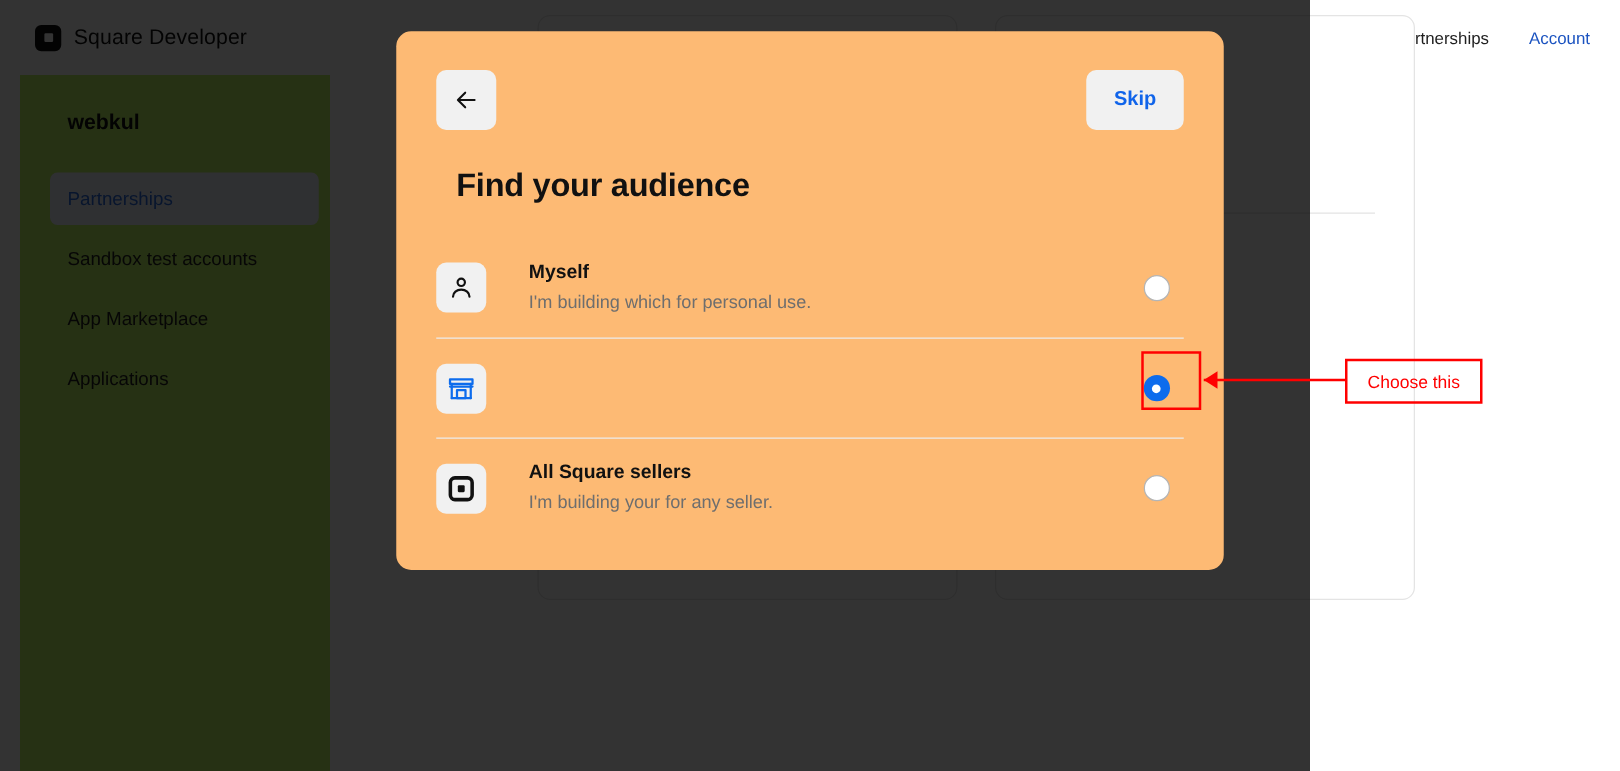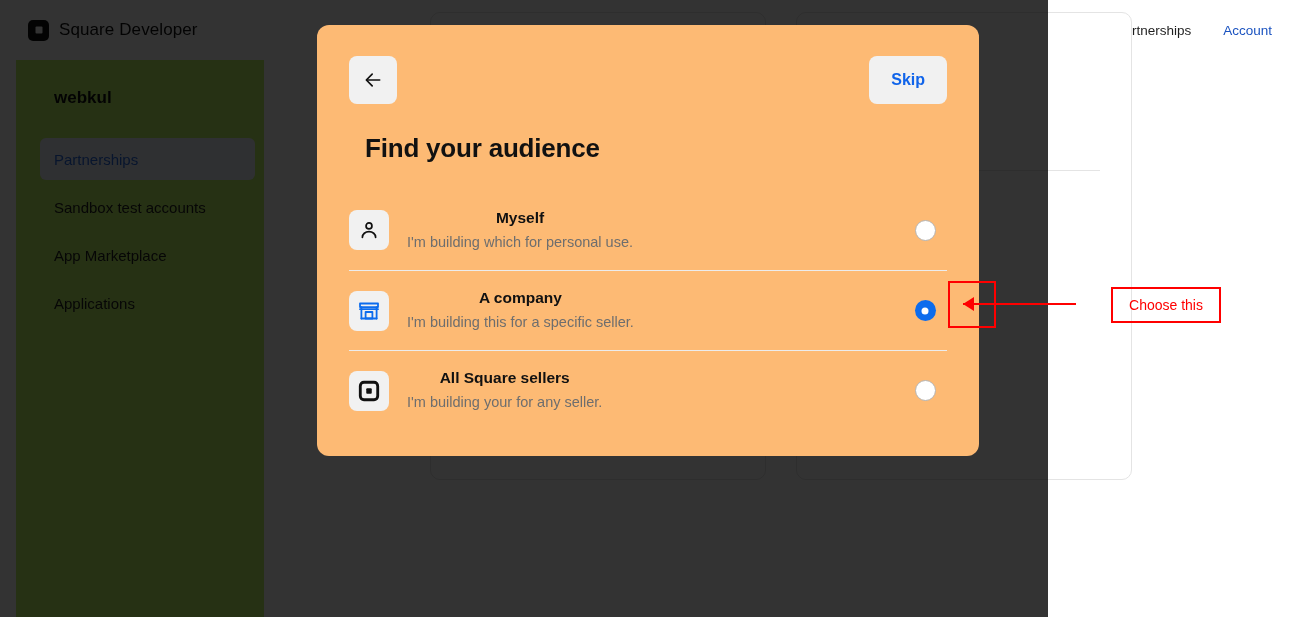--- a/index.html
+++ b/index.html
@@ -163,21 +163,21 @@
     cursor: pointer;
   }
   .option-row:first-child { border-top: none; }
   .opt-icon {
     width: 40px; height: 40px;
     border-radius: 8px;
     background: #f1f1f1;
     display: flex; align-items: center; justify-content: center;
     flex: 0 0 40px;
   }
-  .opt-text { margin-left: 18px; text-align: center; }
+  .opt-text { margin-left: 34px; }
   .opt-label {
     font-size: 15.5px; font-weight: 700; color: #111111;
     line-height: 20px;
   }
   .opt-desc {
     font-size: 14.5px; color: #6e6e6e;
     line-height: 22px; margin-top: 3px;
   }
   .radio-wrap {
     margin-left: auto;
@@ -202,21 +202,20 @@
     width: 7px; height: 7px;
     border-radius: 50%;
     background: #ffffff;
   }
 
   
   .anno-box {
     position: absolute;
     border: 2px solid #ff0000;
     background: transparent;
-    margin-left: 35px;
   }
   .anno-target { left: 913px; top: 281px; width: 48px; height: 47px; }
   .anno-callout {
     left: 1076px; top: 287px; width: 110px; height: 36px;
     display: flex; align-items: center; justify-content: center;
     color: #ff0000; font-size: 14px;
     font-family: "Liberation Sans", sans-serif;
     white-space: nowrap;
   }
   .anno-line {
@@ -322,24 +321,20 @@
       <div class="option-row">
         <div class="opt-icon">
           <svg width="24" height="24" viewBox="0 0 24 24" fill="none" stroke="#0d6ced" stroke-width="1.8" stroke-linecap="round" stroke-linejoin="round">
             <rect x="3" y="4.5" width="18" height="3.6"></rect>
             <path d="M4.4 8.1v11.4M19.6 8.1v11.4"></path>
             <path d="M4.4 19.5h15.2"></path>
             <path d="M3 10.2h18"></path>
             <rect x="8.6" y="13" width="6.8" height="6.5"></rect>
           </svg>
         </div>
-        <div class="opt-text">
-          <div class="opt-label">A company</div>
-          <div class="opt-desc">I'm building this for a specific seller.</div>
-        </div>
         <div class="radio-wrap">
           <div class="radio checked"></div>
         </div>
       </div>
 
       <div class="option-row">
         <div class="opt-icon">
           <svg width="22" height="22" viewBox="0 0 24 24">
             <rect x="2.5" y="2.5" width="19" height="19" rx="4" ry="4" fill="none" stroke="#111111" stroke-width="3.1"></rect>
             <rect x="9" y="9" width="6" height="6" rx="1" ry="1" fill="#111111"></rect>

